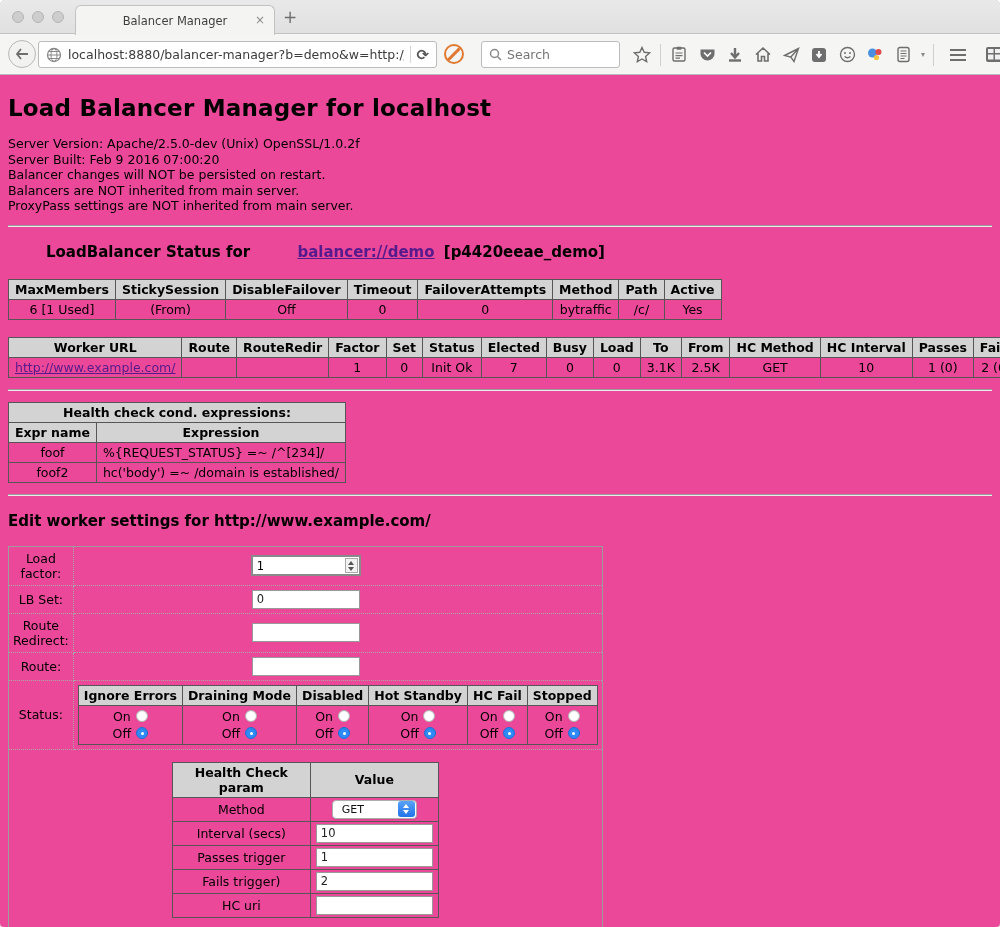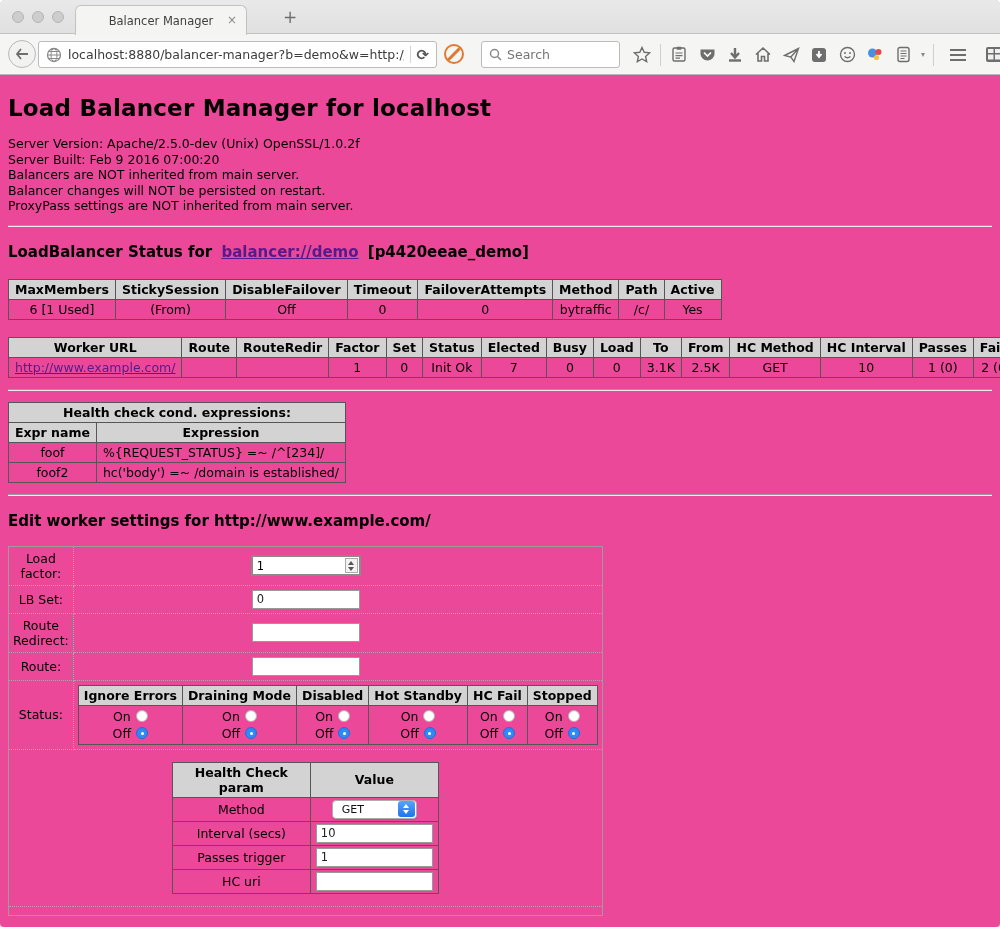--- a/index.html
+++ b/index.html
@@ -11,21 +11,21 @@
   }
   
   .tabbar {
     position: absolute; top: 0; left: 0; right: 0; height: 34px;
     background: linear-gradient(#e9e9e9, #e0e0e0);
     border-bottom: 1px solid #c2c2c2;
   }
   .traffic { position: absolute; top: 11px; left: 12px; display: flex; gap: 8px; }
   .tl-btn { width: 12px; height: 12px; border-radius: 50%; background: #cdcdcd; border: 1px solid #b6b6b6; }
   .tab {
-    position: absolute; left: 75px; top: 5px; width: 172px; height: 30px;
+    position: absolute; left: 75px; top: 5px; width: 200px; height: 30px;
     background: #f4f4f3; border: 1px solid #c2c2c2; border-bottom: none;
     border-radius: 6px 6px 0 0; display: flex; align-items: center; justify-content: center;
     font-size: 11.5px; color: #3f3f3f; z-index: 2;
   }
   .tab-close { position: absolute; right: 9px; top: 7px; font-size: 12px; color: #8a8a8a; cursor: default; }
   .newtab-btn { position: absolute; left: 283px; top: 9px; font-size: 17px; color: #6f6f6f; line-height: 17px; }
   .navbar {
     position: absolute; top: 34px; left: 0; right: 0; height: 41px;
     background: #f5f5f4; border-bottom: 1px solid #b9b9b9;
   }
@@ -104,21 +104,21 @@
   table.health-tbl th { background: var(--table_header_bg, #d3d3d3); }
   table.health-tbl td.vcell { width: 127px; }
   .mac-select { display: inline-flex; align-items: center; border: 1px solid #adadad; border-radius: 4px; background: #fff; height: 19px; font-size: 11px; padding: 0 1px 0 9px; box-shadow: 0 1px 1px rgba(0,0,0,0.1); vertical-align: middle; }
   .mac-select .sel-text { margin-right: 10px; color: #111; }
   .mac-select .stepper { width: 17px; height: 16px; border-radius: 3px; background: linear-gradient(#59a3fb, #2173e8); display: flex; flex-direction: column; align-items: center; justify-content: center; gap: 2px; margin-left: auto; }
   .chev-up { width: 0; height: 0; border-left: 3.5px solid transparent; border-right: 3.5px solid transparent; border-bottom: 4px solid #fff; }
   .chev-dn { width: 0; height: 0; border-left: 3.5px solid transparent; border-right: 3.5px solid transparent; border-top: 4px solid #fff; }
   .sel-method { width: 85px; }
   .sel-expr { width: 57px; }
   .submit-cell { text-align: center; padding: 4px !important; }
-  .heading-gap { margin-right: 4px; }
+  .heading-gap { margin-right: 4px; margin-left: 38px; }
 </style>
 </head>
 <body>
 
 <div class="window">
 
   <div class="tabbar">
     <div class="traffic">
       <div class="tl-btn"></div>
       <div class="tl-btn"></div>
@@ -237,22 +237,22 @@
     </div>
   </div>
 
   <div class="content">
 
     <h1 class="page-title">Load Balancer Manager for localhost</h1>
 
     <div class="server-info">
       <div>Server Version: Apache/2.5.0-dev (Unix) OpenSSL/1.0.2f</div>
       <div>Server Built: Feb 9 2016 07:00:20</div>
+      <div>Balancer changes will NOT be persisted on restart.</div>
       <div>Balancers are NOT inherited from main server.</div>
-      <div>Balancer changes will NOT be persisted on restart.</div>
       <div>ProxyPass settings are NOT inherited from main server.</div>
     </div>
 
     <hr class="rule">
 
     <h3 class="sec-heading">
       <span class="heading-gap">LoadBalancer Status for</span>
       <a class="vlink heading-gap" href="#">balancer://demo</a>
       <span>[p4420eeae_demo]</span>
     </h3>
@@ -482,20 +482,24 @@
             </tr>
             <tr>
               <td>Interval (secs)</td>
               <td class="vcell"><input class="tinput" value="10" style=""></td>
             </tr>
             <tr>
               <td>Passes trigger</td>
               <td class="vcell"><input class="tinput" value="1" style=""></td>
             </tr>
             <tr>
+              <td>Fails trigger)</td>
+              <td class="vcell"><input class="tinput" value="2" style=""></td>
+            </tr>
+            <tr>
               <td>HC uri</td>
               <td class="vcell"><input class="tinput" value="" style=""></td>
             </tr>
           </tbody>
               </table>
         </td>
       </tr>
       <tr>
         <td colspan="2" class="submit-cell">
           

